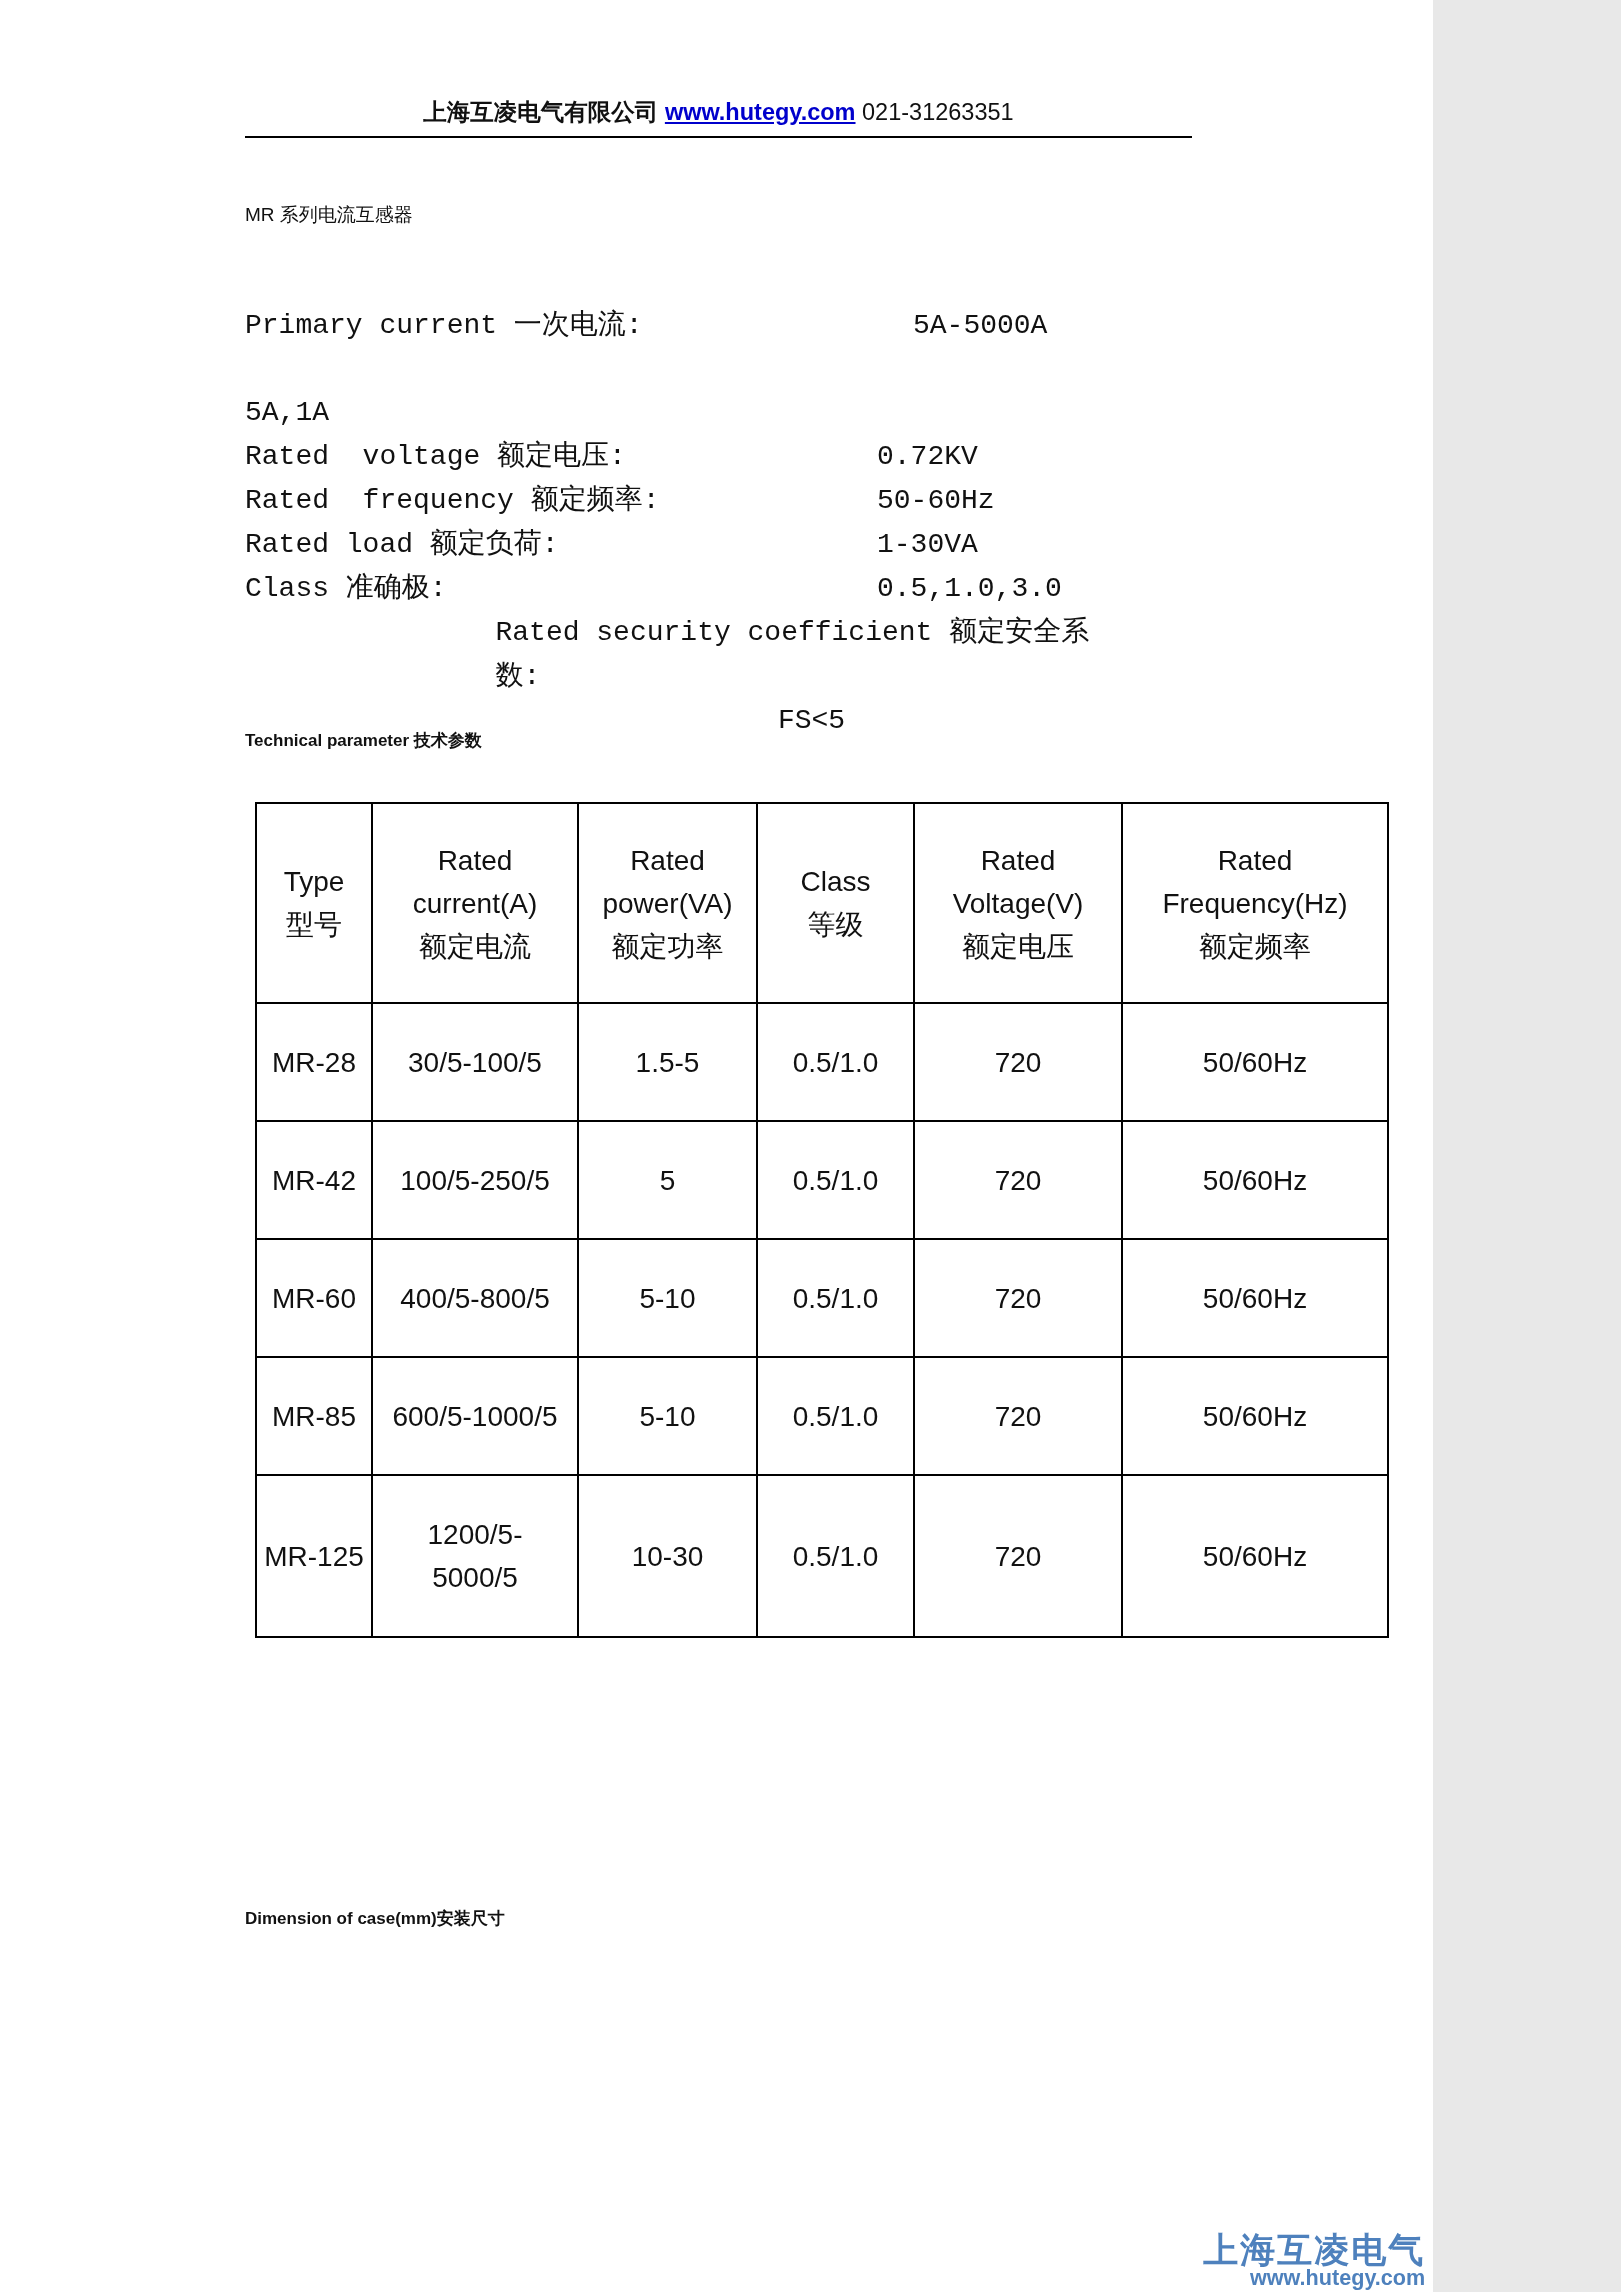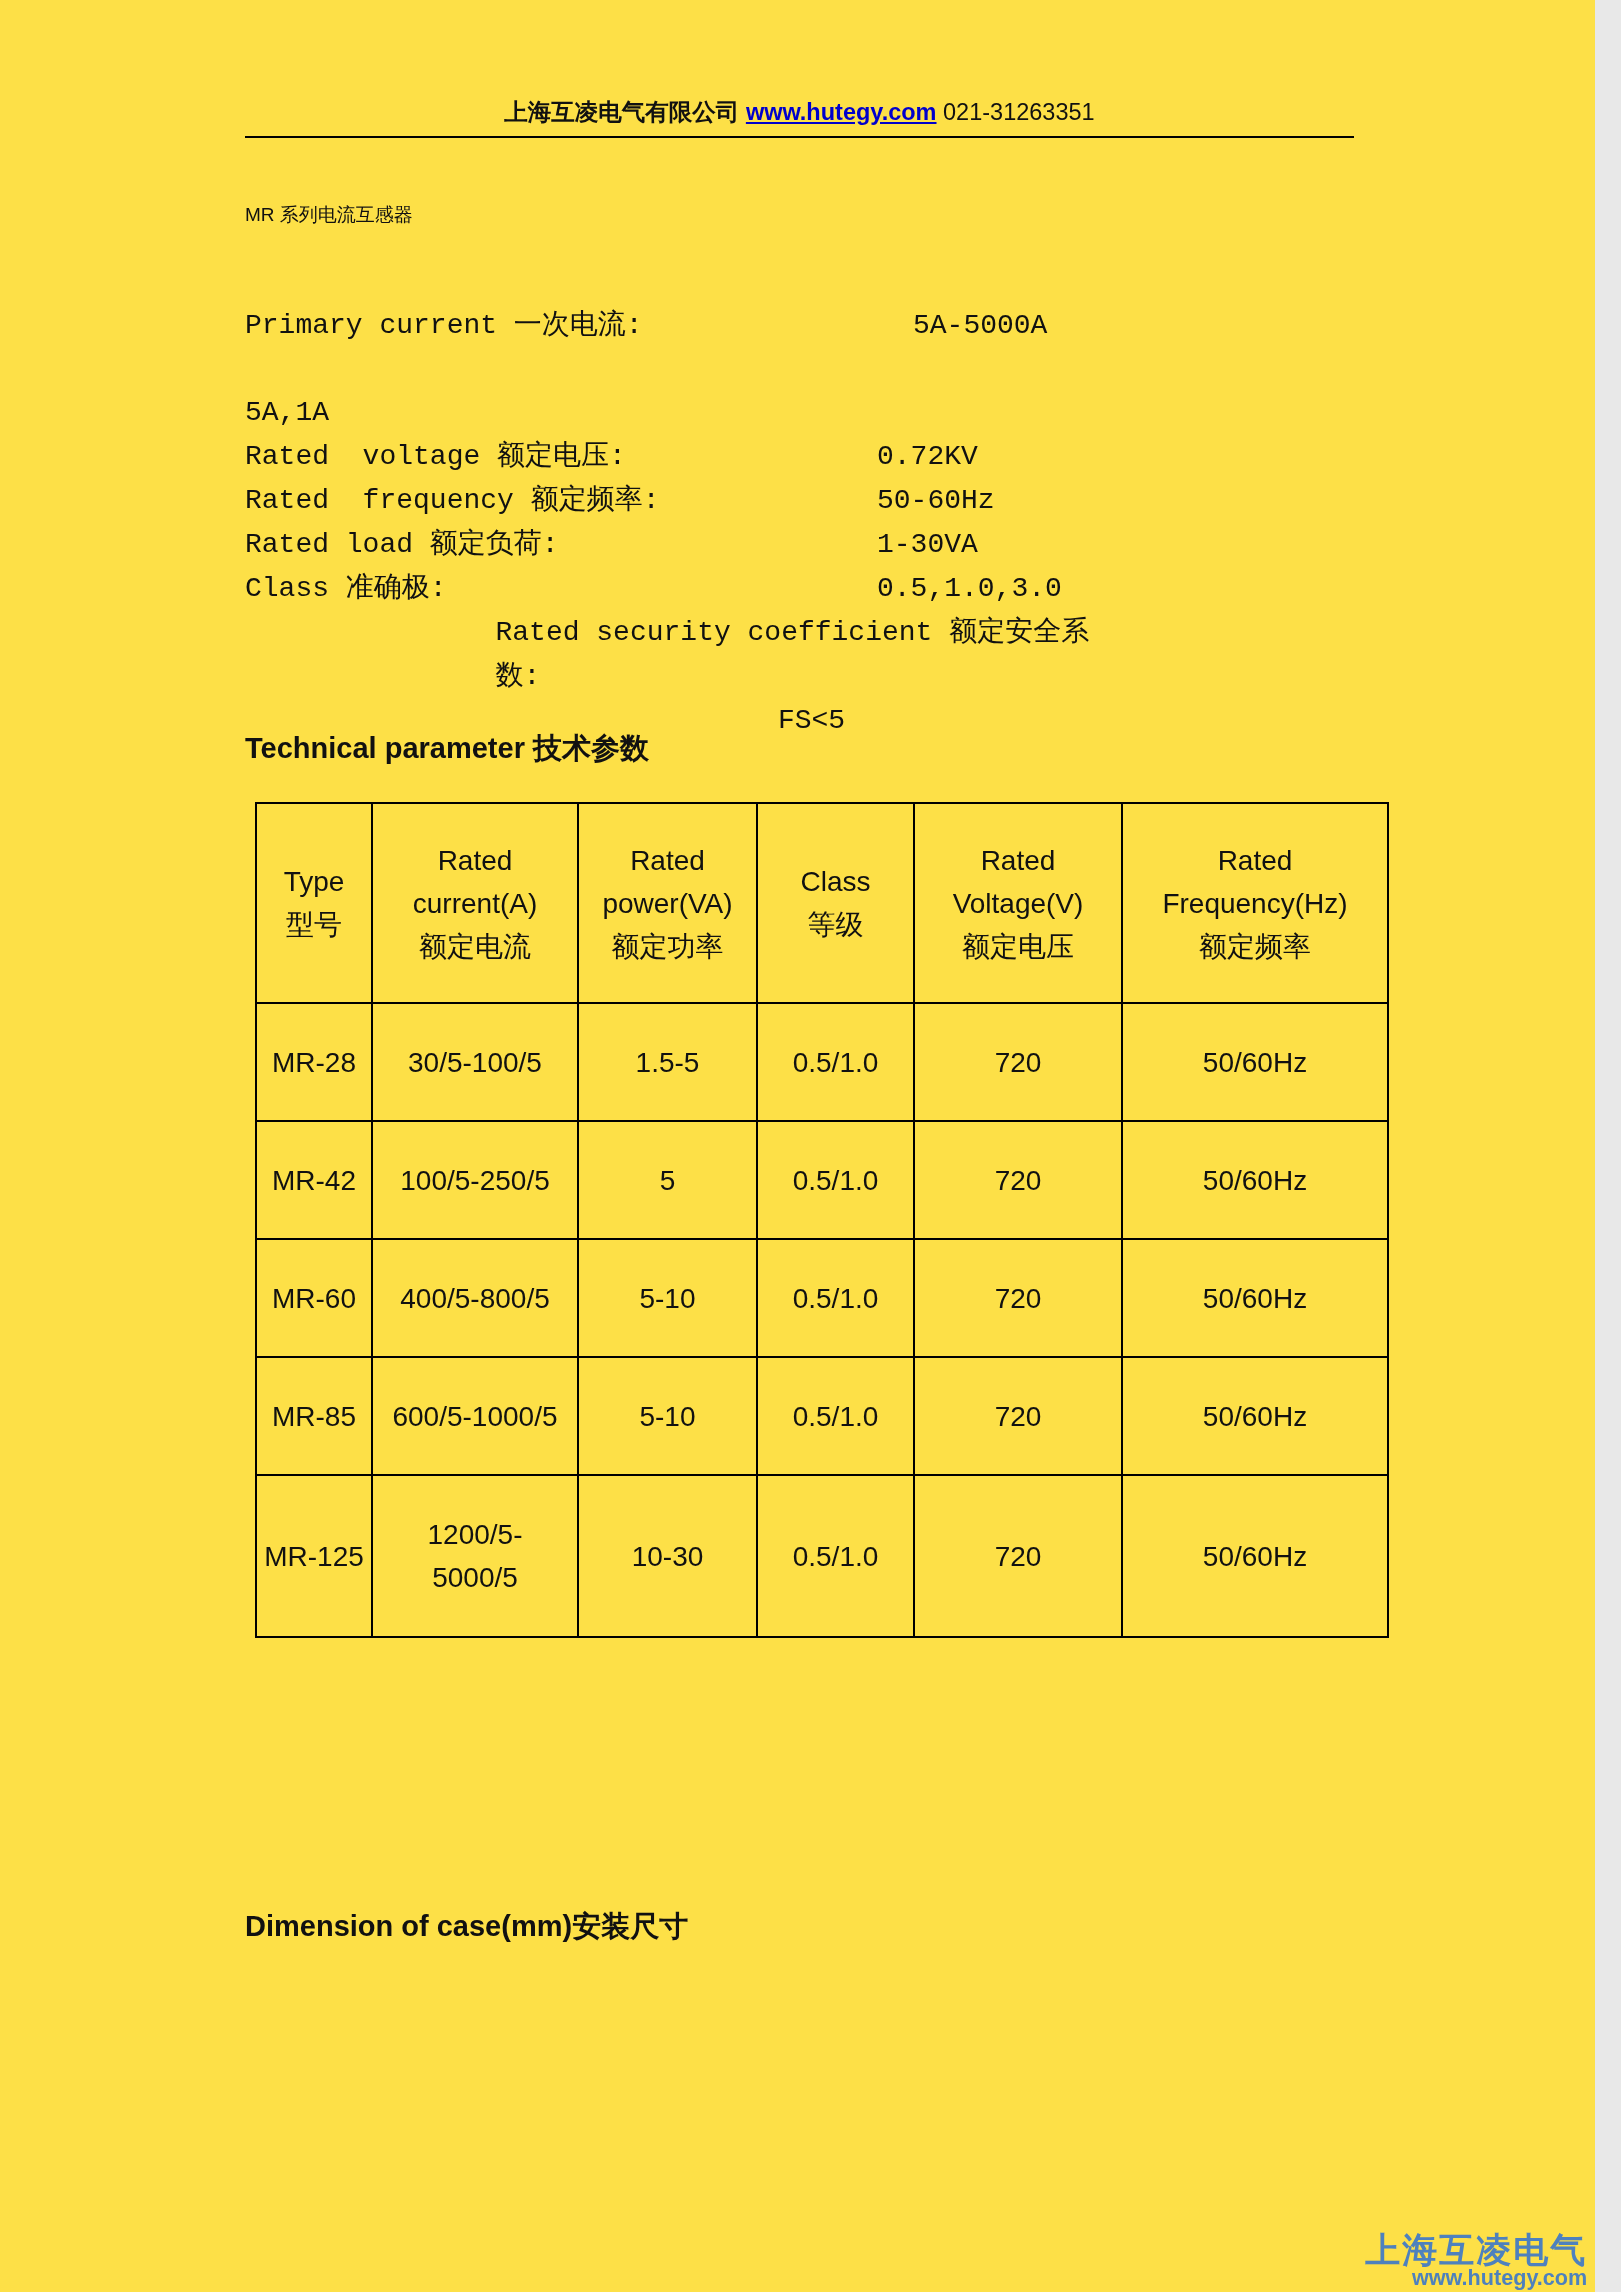--- a/index.html
+++ b/index.html
@@ -1,19 +1,19 @@
 <!DOCTYPE html>
 <html><head>
 <meta charset="utf-8">
 <style>
   html,body{margin:0;padding:0;background:#e8e8e8;}
   .page{
     position:relative;
-    width:1595px;height:2293px;
-    background:#fde047;
+    width:1433px;height:2293px;
+    background:#ffffff;
     font-family:"Liberation Sans", sans-serif;
     color:#111;
     overflow:hidden;
   }
   
   .header-band{
     position:absolute;top:98px;left:245px;right:241px;
     text-align:center;
     font-size:23.5px;line-height:29px;
     padding-bottom:8.8px;
@@ -36,21 +36,21 @@
     font-size:28px;line-height:44px;
   }
   .spec-row{display:flex;}
   .spec-row.gap-after{margin-bottom:43px;gap:36px;}
   .spec-label{width:632px;white-space:pre-wrap;}
   .spec-value{flex:1;white-space:pre-wrap;}
   .spec-row.tall{align-items:center;flex-direction:column;}
   
   .section-heading{
     position:absolute;left:245px;
-    font-size:29px;font-weight:700;
+    font-size:17px;font-weight:700;
     font-family:"Liberation Sans", sans-serif;
     text-align:center;
   }
   .tech-heading{top:729px;}
   .dim-heading{top:1907px;}
   
   .param-table{
     position:absolute;top:802px;left:255px;
     width:1131px;
     border-collapse:collapse;

